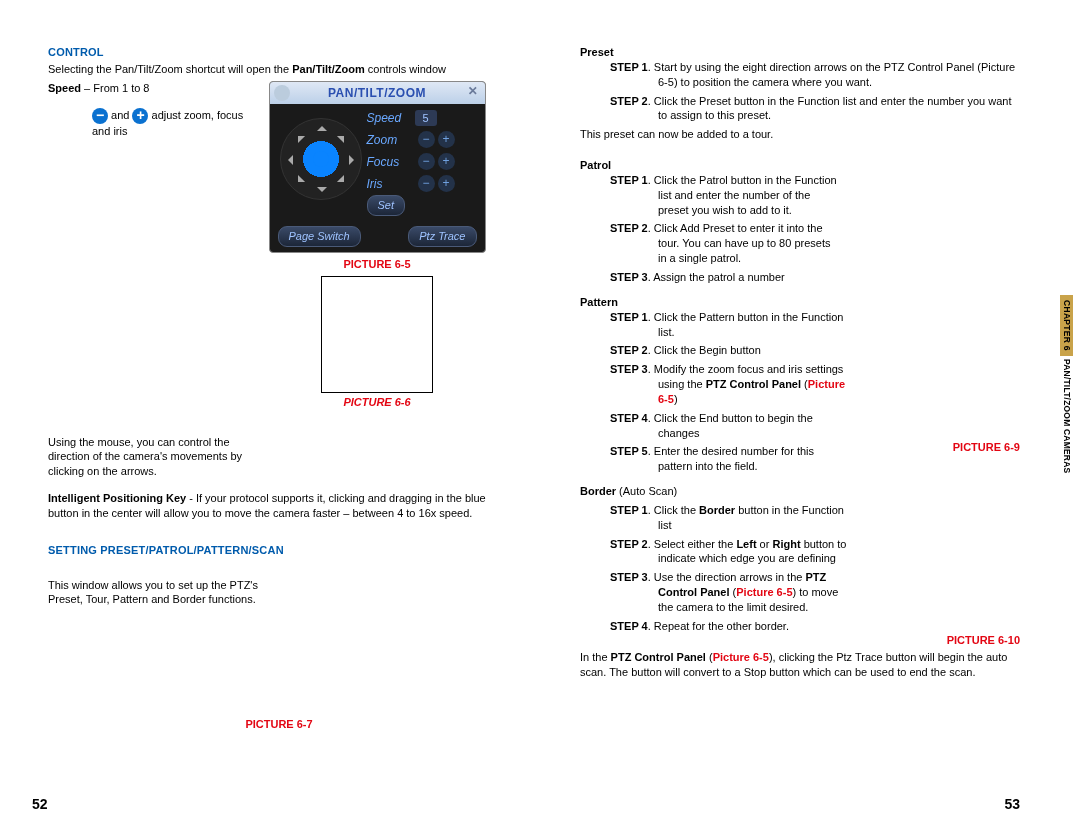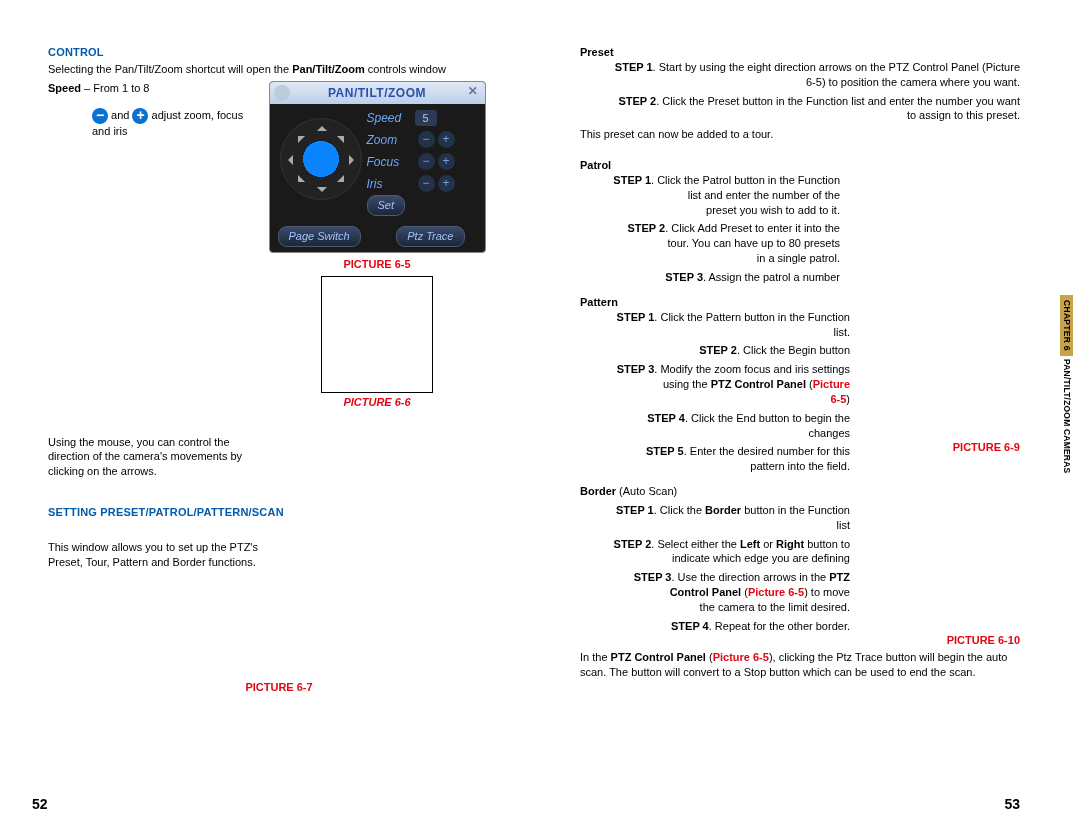--- a/index.html
+++ b/index.html
@@ -41,21 +41,21 @@
     letter-spacing: 0.2px;
   }
   .picture-label {
     color: #e30613;
     font-weight: bold;
     font-size: 11px;
     text-align: center;
   }
   .red-inline { color: #e30613; font-weight: bold; }
   .bold { font-weight: bold; }
-  .step-list { padding-left: 30px; text-align: right; }
+  .step-list { padding-left: 30px; }
   .step-line { padding-left: 48px; text-indent: -48px; }
 
   .circle-button {
     display: inline-block;
     width: 16px; height: 16px;
     border-radius: 50%;
     background: #0a71d0;
     color: #fff;
     text-align: center;
     line-height: 15px;
@@ -170,21 +170,21 @@
     border-radius: 9px;
     color:#9fc3ff;
     font-style: italic;
     font-size: 11px;
     padding: 2px 10px;
     border:1px solid #4a5a78;
   }
   .panel-footer {
     display:flex;
     justify-content: space-between;
-    padding: 0 20px 6px 8px;
+    padding: 0 8px 6px 8px;
   }
 
   .placeholder-box {
     border: 1px solid #000;
     width: 110px; height: 115px;
     margin: 4px auto 2px auto;
     background: #fff;
   }
 
   .pagenum-left {
@@ -305,20 +305,23 @@
 
     <div class="twocol-block">
       <div class="tcol" style="padding-top:40px;">
         <p>Using the mouse, you can control the direction of the camera's movements by clicking on the arrows.</p>
       </div>
       <div style="width:230px;font-style:italic;">
         <div class="picture-label">PICTURE 6-6</div>
       </div>
     </div>
 
+    <p style="margin-top:8px; padding-left:0px;">
+      <span class="bold">Intelligent Positioning Key</span><span style="display:inline;"> - If your protocol supports it, clicking and dragging in the blue button in the center will allow you to move the camera faster – between 4 to 16x speed.</span>
+    </p>
 
     <div class="subheading-blue" style="margin-top:22px;">SETTING PRESET/PATROL/PATTERN/SCAN</div>
 
     <p style="margin-top:20px; width:220px;">This window allows you to set up the PTZ's Preset, Tour, Pattern and Border functions.</p>
 
     <div class="picture-label" style="margin-top:110px;">PICTURE 6-7</div>
 
     <div class="pagenum-left">52</div>
   </div>
 

